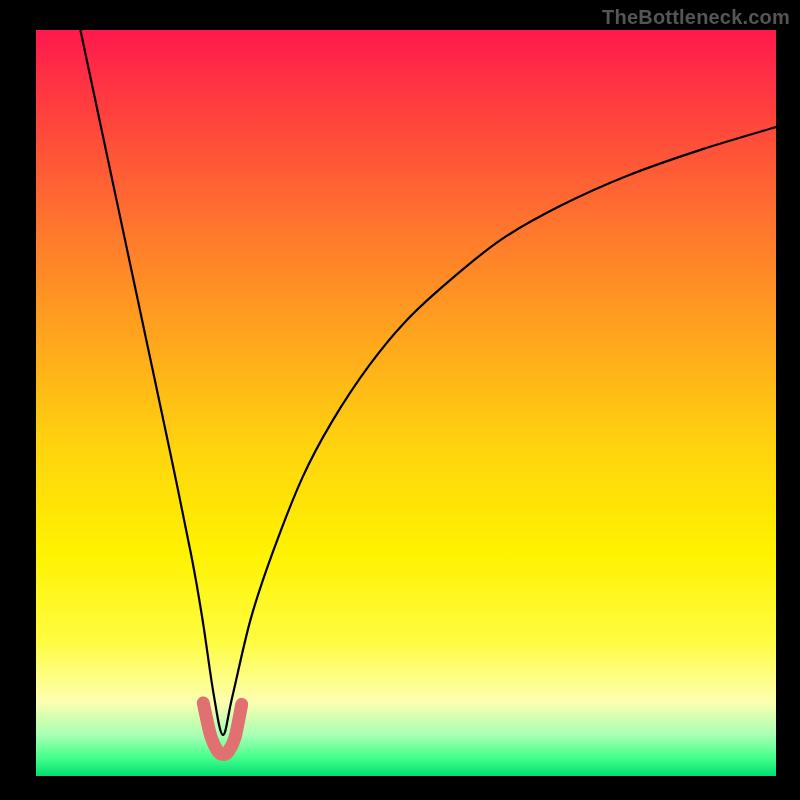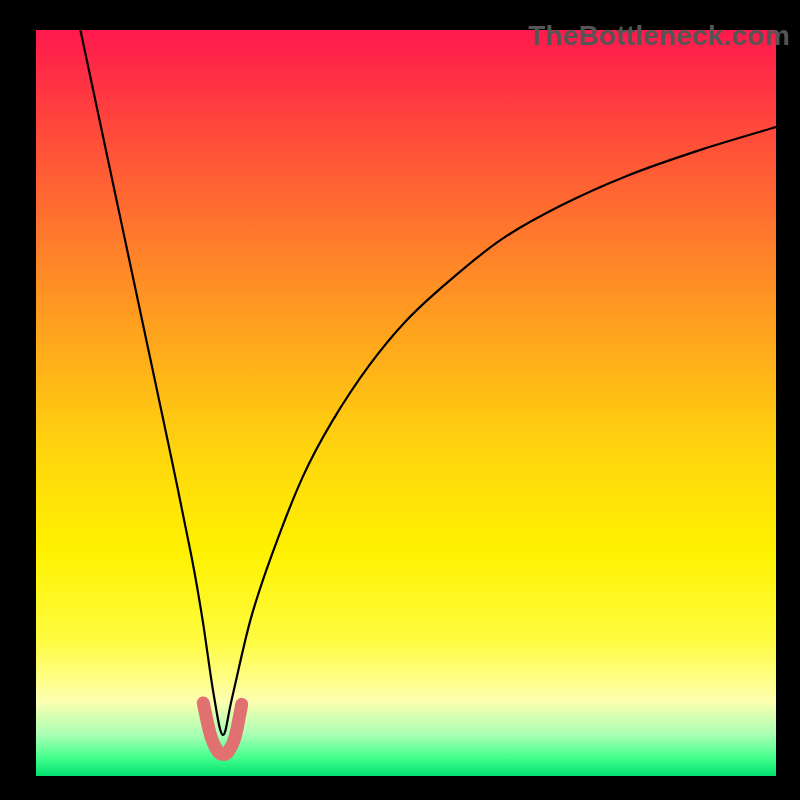--- a/index.html
+++ b/index.html
@@ -12,24 +12,24 @@
     font-family: Arial, Helvetica, sans-serif;
   }
   .outer-frame {
     position: relative;
     width: 800px;
     height: 800px;
     background: #000;
   }
   .watermark {
     position: absolute;
-    top: 20px;
+    top: 6px;
     right: 10px;
     color: #555;
-    font-size: 28px;
+    font-size: 20px;
     font-weight: 600;
     letter-spacing: 0.2px;
     z-index: 50;
   }
   svg.chart {
     position: absolute;
     left: 0;
     top: 0;
     width: 800px;
     height: 800px;

